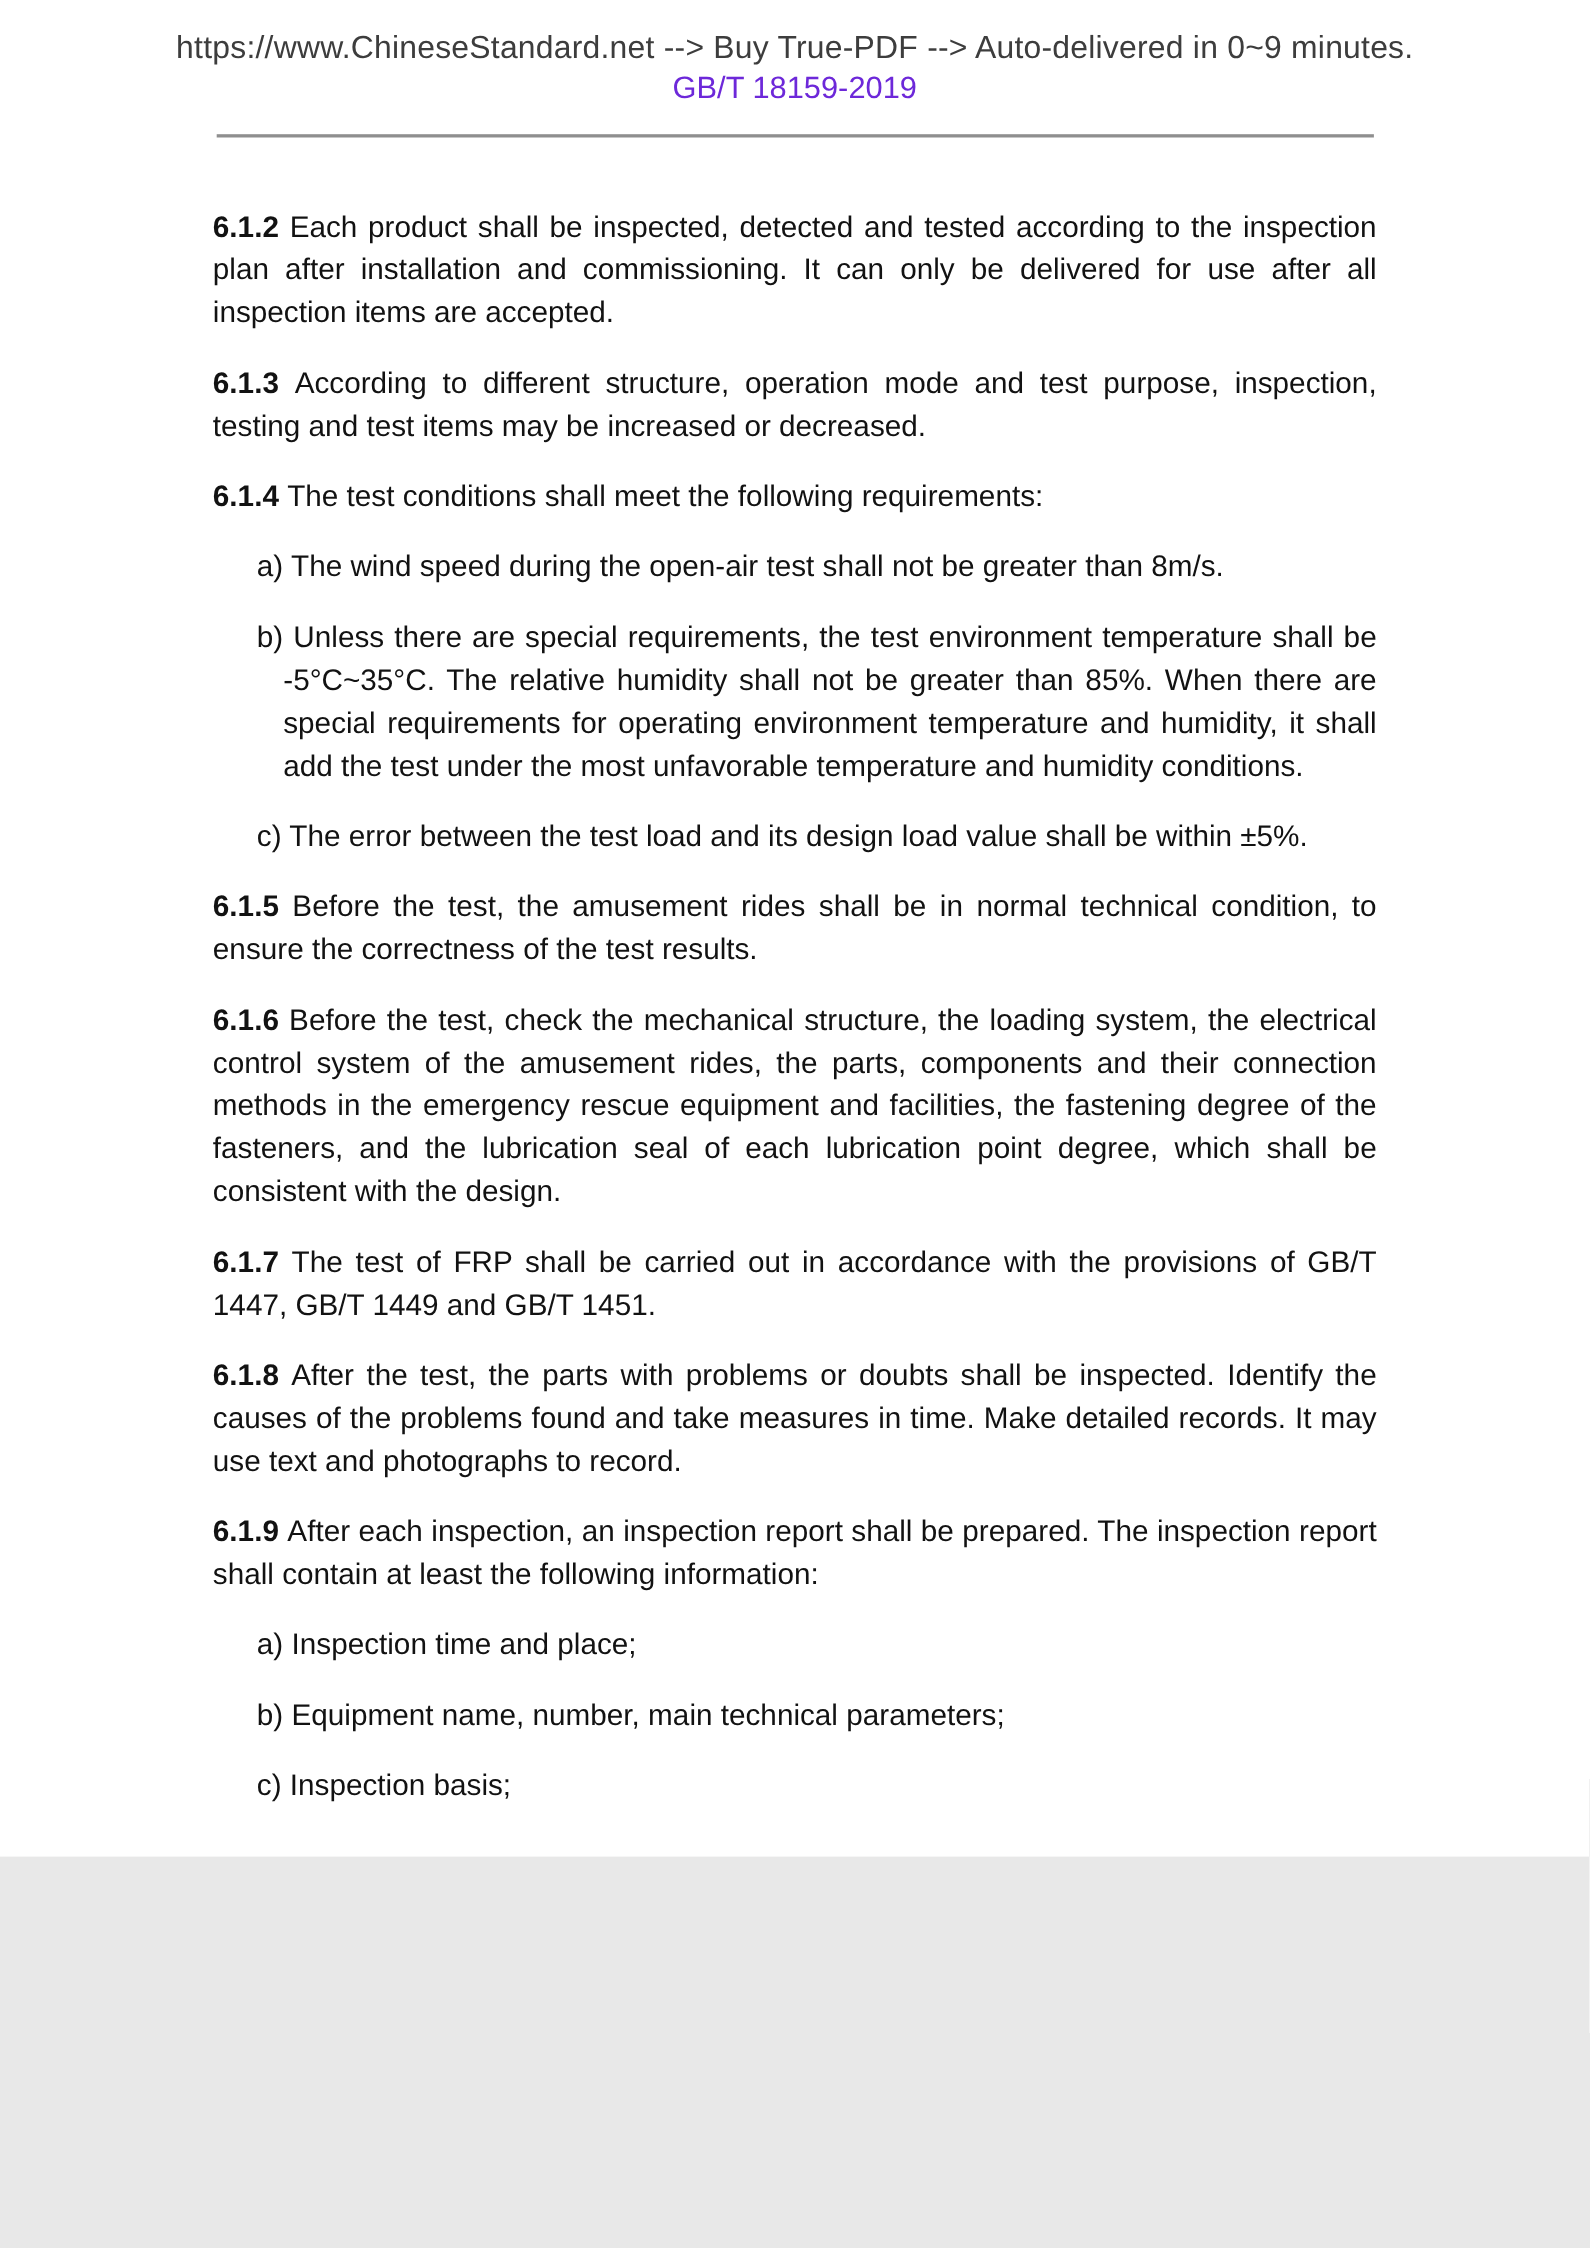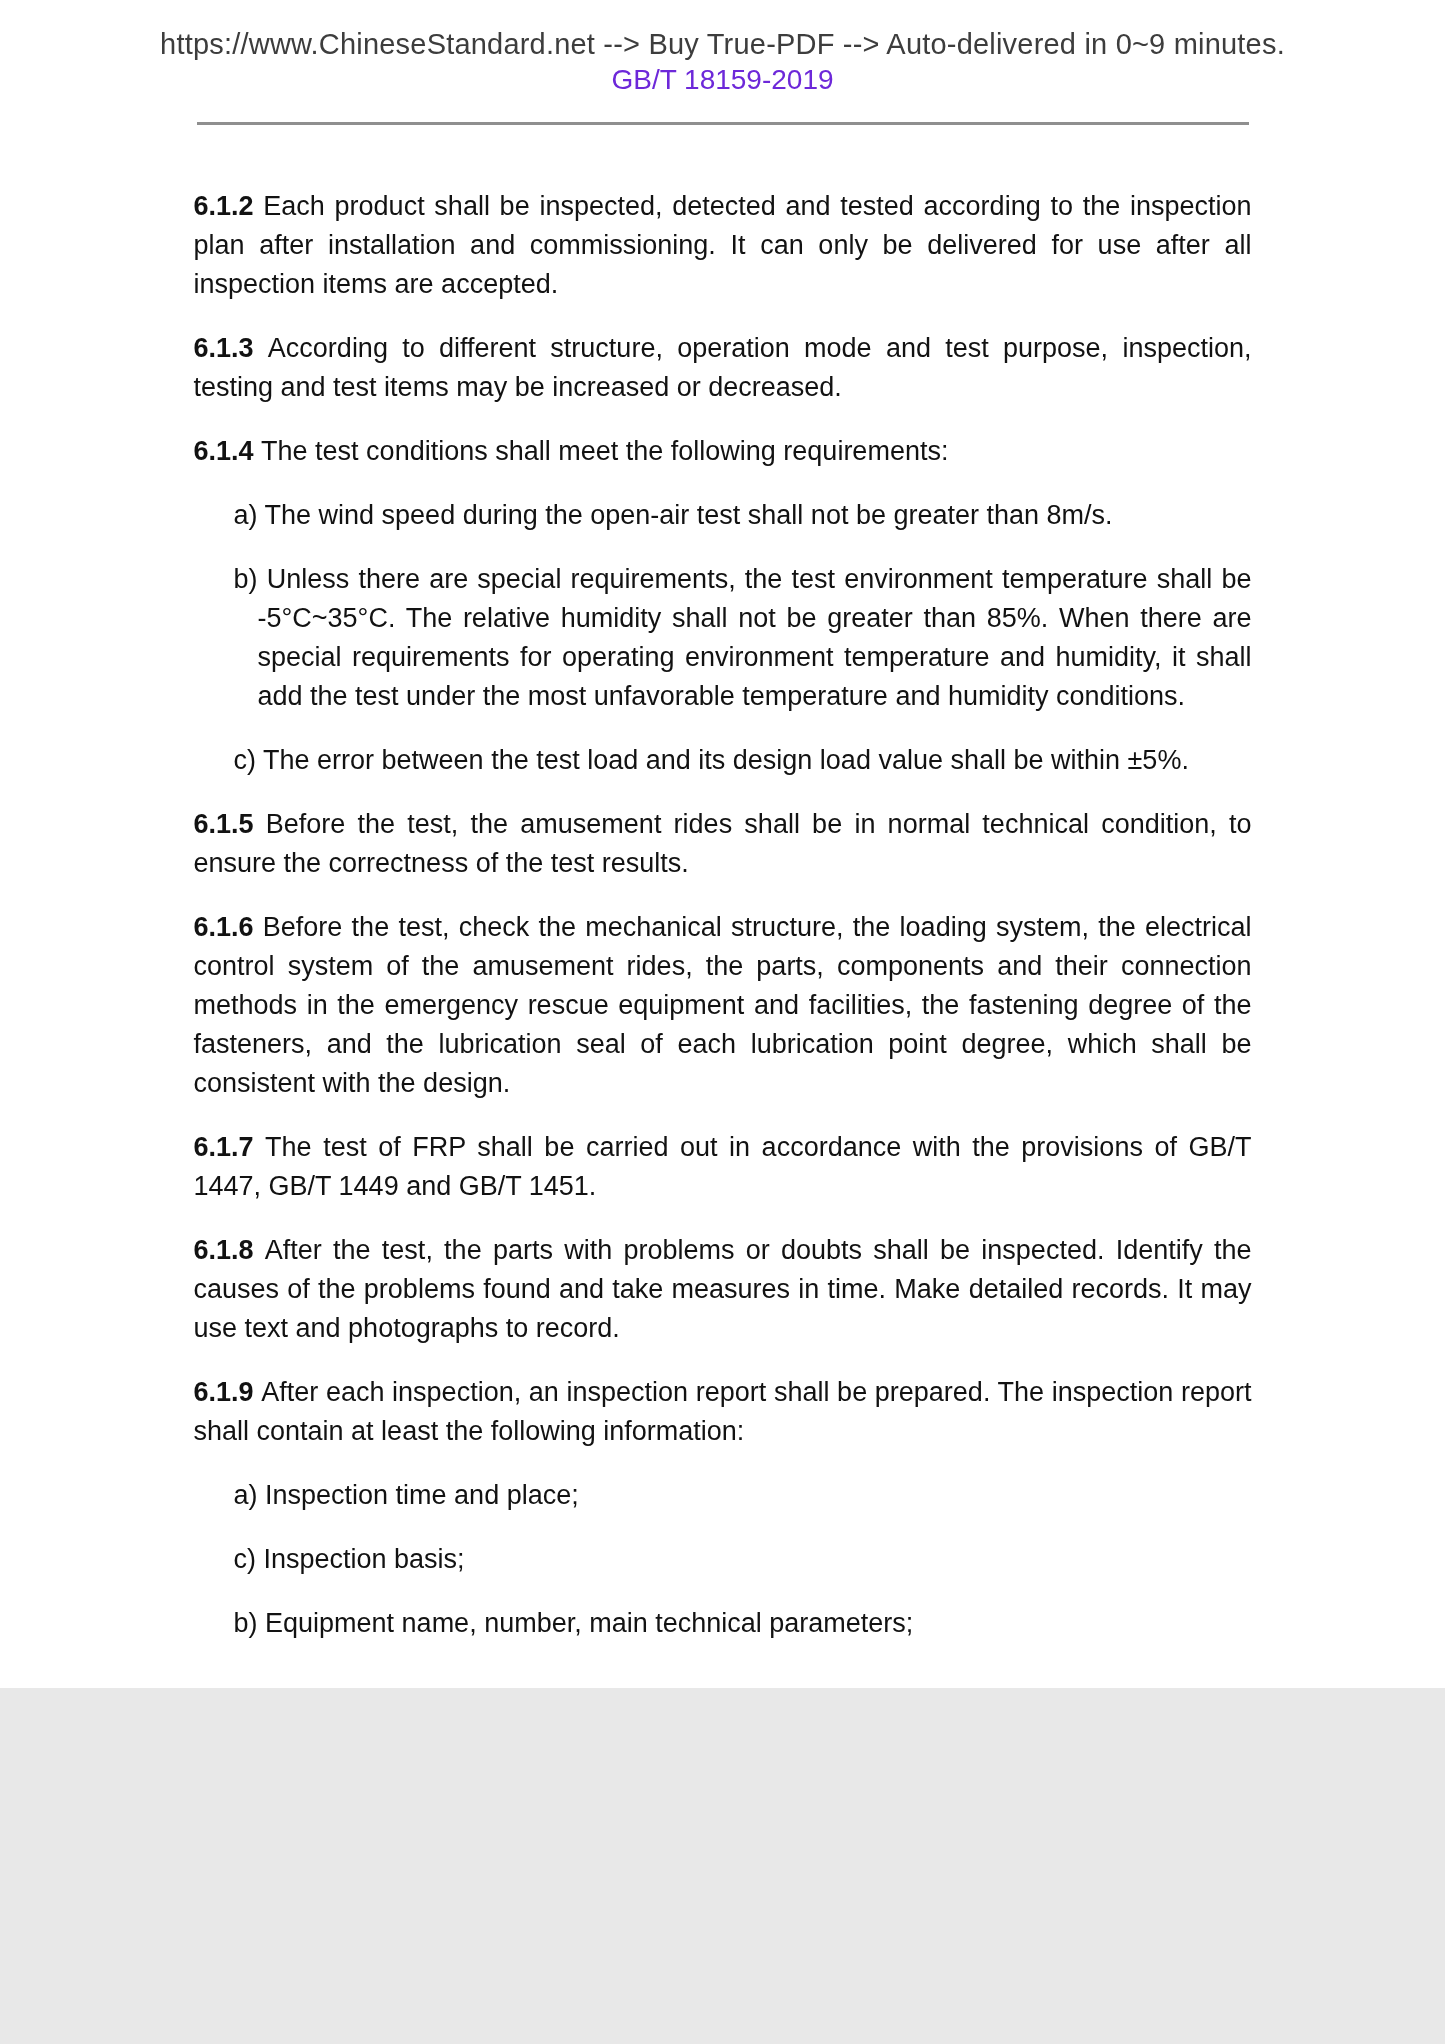--- a/index.html
+++ b/index.html
@@ -97,22 +97,22 @@
       <div class="para"><span class="num">6.1.4 </span><span>The test conditions shall meet the following requirements:</span></div>
       <div class="item"><span class="li-num">a) </span><span>The wind speed during the open-air test shall not be greater than 8m/s.</span></div>
       <div class="item"><span class="li-num">b) </span><span>Unless there are special requirements, the test environment temperature shall be -5°C~35°C. The relative humidity shall not be greater than 85%. When there are special requirements for operating environment temperature and humidity, it shall add the test under the most unfavorable temperature and humidity conditions.</span></div>
       <div class="item"><span class="li-num">c) </span><span>The error between the test load and its design load value shall be within ±5%.</span></div>
       <div class="para"><span class="num">6.1.5 </span><span>Before the test, the amusement rides shall be in normal technical condition, to ensure the correctness of the test results.</span></div>
       <div class="para"><span class="num">6.1.6 </span><span>Before the test, check the mechanical structure, the loading system, the electrical control system of the amusement rides, the parts, components and their connection methods in the emergency rescue equipment and facilities, the fastening degree of the fasteners, and the lubrication seal of each lubrication point degree, which shall be consistent with the design.</span></div>
       <div class="para"><span class="num">6.1.7 </span><span>The test of FRP shall be carried out in accordance with the provisions of GB/T 1447, GB/T 1449 and GB/T 1451.</span></div>
       <div class="para"><span class="num">6.1.8 </span><span>After the test, the parts with problems or doubts shall be inspected. Identify the causes of the problems found and take measures in time. Make detailed records. It may use text and photographs to record.</span></div>
       <div class="para"><span class="num">6.1.9 </span><span>After each inspection, an inspection report shall be prepared. The inspection report shall contain at least the following information:</span></div>
       <div class="item"><span class="li-num">a) </span><span>Inspection time and place;</span></div>
+      <div class="item"><span class="li-num">b) </span><span>Equipment name, number, main technical parameters;</span></div>
       <div class="item"><span class="li-num">c) </span><span>Inspection basis;</span></div>
-      <div class="item"><span class="li-num">b) </span><span>Equipment name, number, main technical parameters;</span></div>
     </div>
 
   <div class="footer">
     <hr class="footer-rule">
     <div class="footer-row">
       <div>
         <span class="footer-link">www.ChineseStandard.net</span><span> → Buy True-PDF → Auto-delivery.</span>
       </div>
       <div class="page-indicator">
         <span>Page </span><span class="pg-num">23</span><span> of </span><span class="pg-num">33</span>

